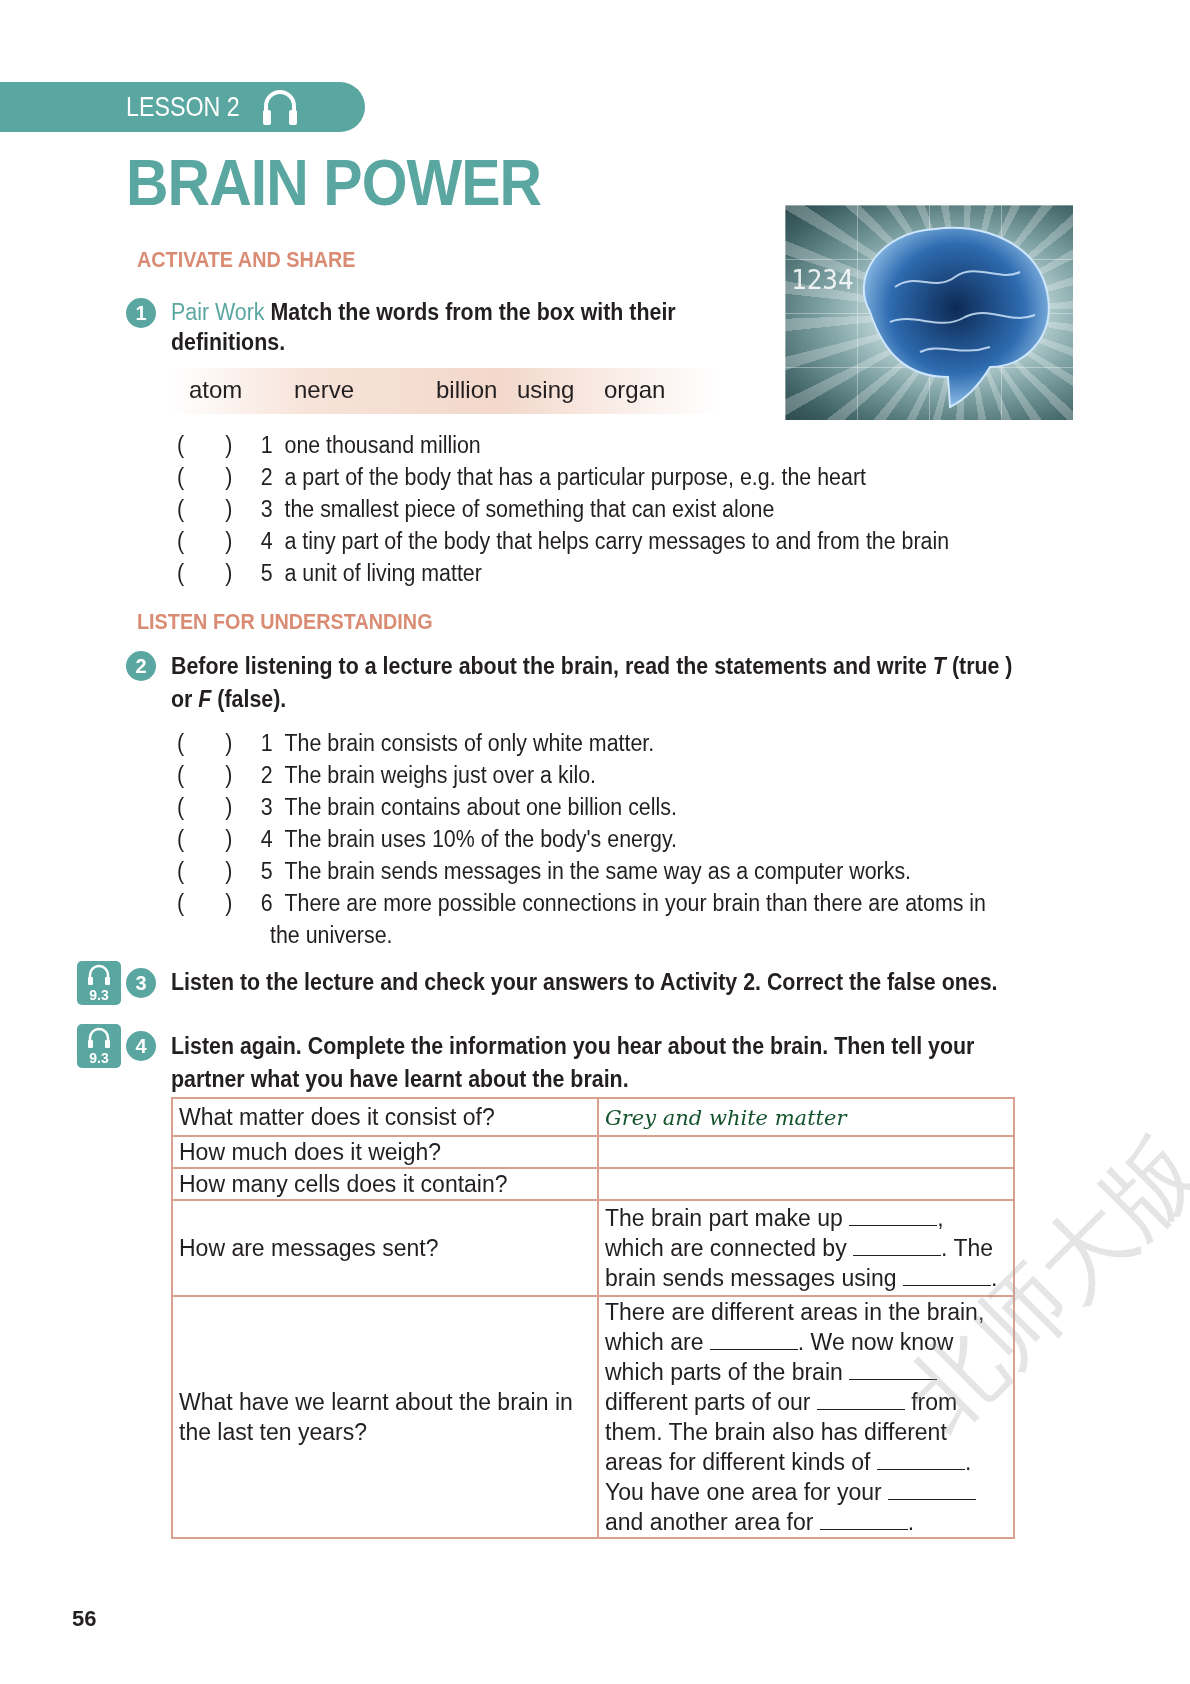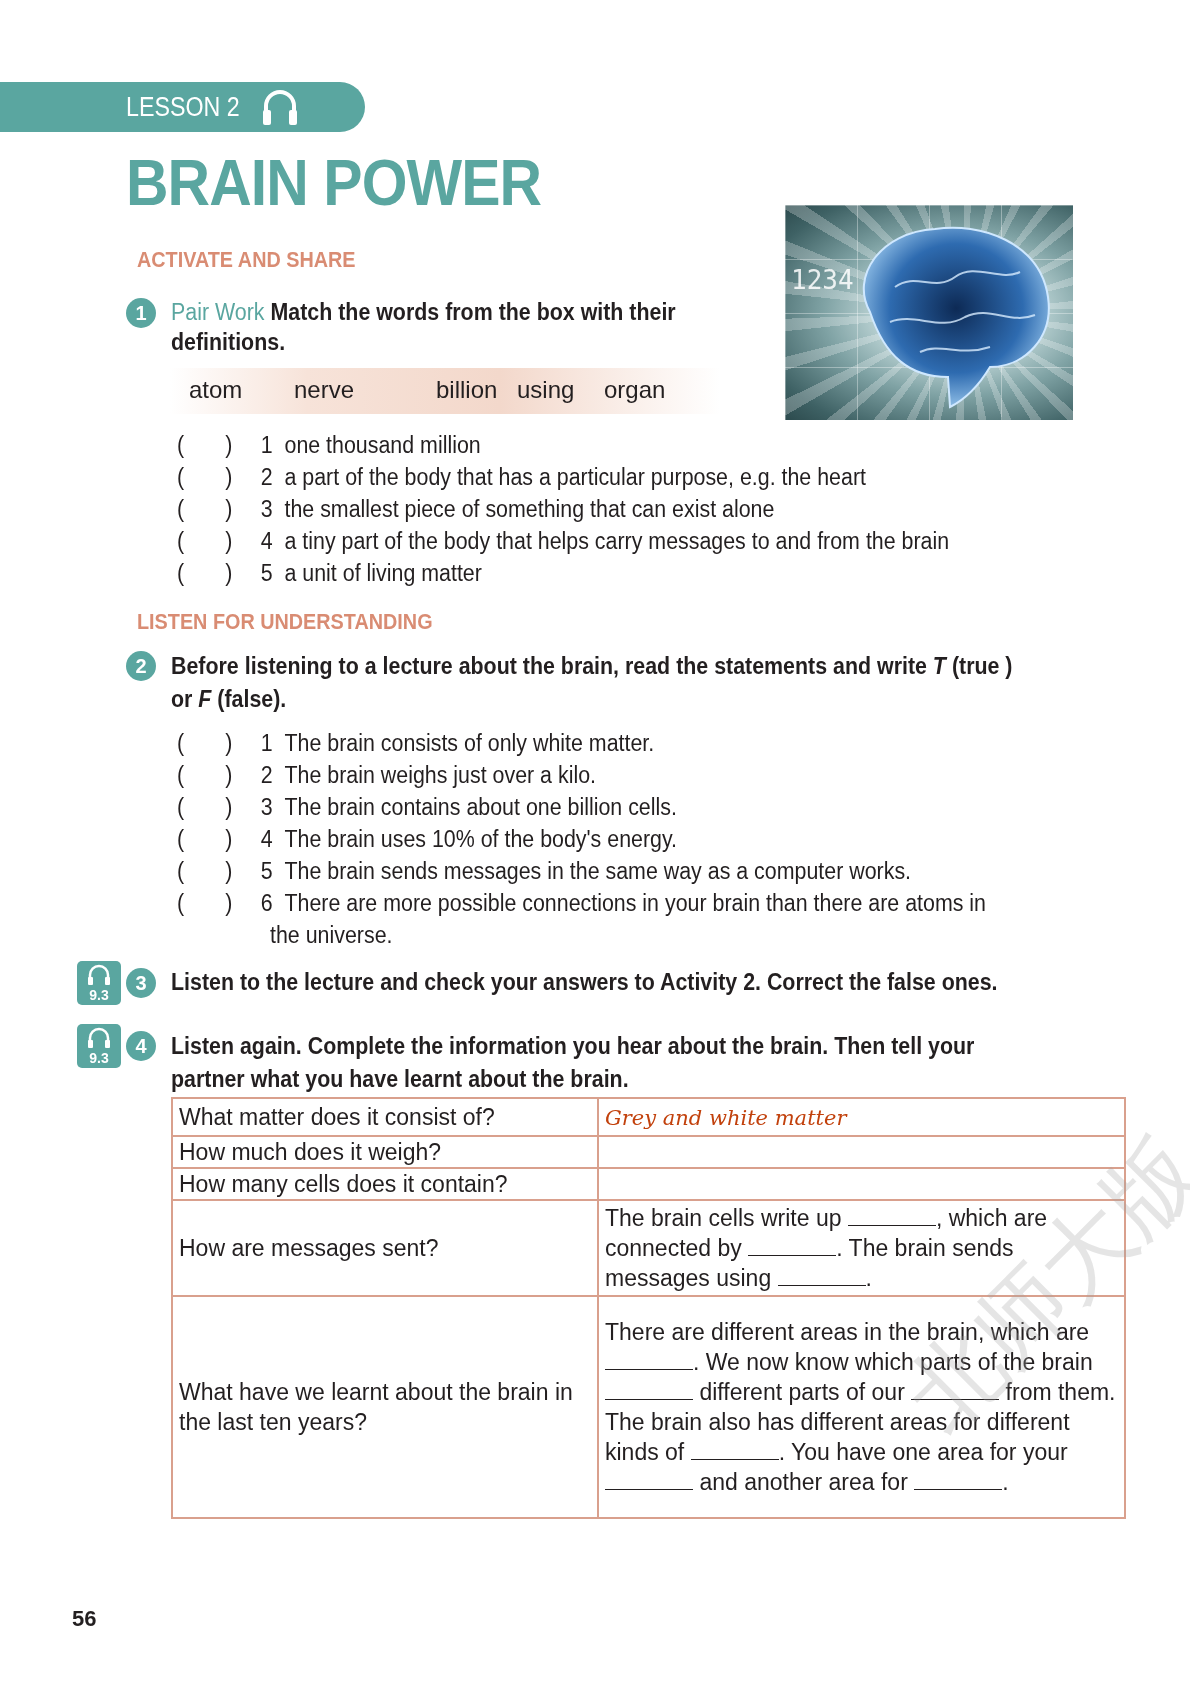--- a/index.html
+++ b/index.html
@@ -28,25 +28,25 @@
        background-size:72px 54px;}
   .brain-img .rays{position:absolute;inset:0;
        background:repeating-conic-gradient(from 0deg at 62% 50%,rgba(255,255,255,0.25) 0deg 4deg,rgba(0,0,0,0) 4deg 12deg);}
   .brain-img .digits{position:absolute;left:6px;top:60px;color:rgba(255,255,255,0.85);font-size:26px;
        font-family:"DejaVu Sans Mono",monospace;}
   .list-row{font-size:23px;color:#231f20;white-space:nowrap;transform:scaleX(0.93);transform-origin:left;}
   .list-row .paren-open{display:inline-block;width:52px;}
   .list-row .paren-close{display:inline-block;width:38px;}
   .audio-badge{width:44px;height:44px;background:#5aa6a0;border-radius:5px;color:#fff;}
   .audio-badge .code{position:absolute;left:0;right:0;bottom:2px;text-align:center;font-size:14px;font-weight:bold;}
-  table.info{position:absolute;left:171px;top:1097px;width:955px;border-collapse:collapse;}
+  table.info{position:absolute;left:171px;top:1097px;width:844px;border-collapse:collapse;}
   table.info td{border:2px solid #d9a08d;padding:0 6px;font-size:23px;color:#231f20;vertical-align:middle;line-height:30px;}
   table.info td.q{width:412px;}
   table.info td.a{font-size:23px;}
-  .handwrite{font-family:"DejaVu Serif",serif;font-style:italic;color:#c2410c;font-size:21px;}
+  .handwrite{font-family:"DejaVu Serif",serif;font-style:italic;color:#14532d;font-size:21px;}
   .blank{display:inline-block;width:88px;border-bottom:1.5px solid #231f20;height:18px;vertical-align:baseline;}
   .watermark{left:880px;top:1370px;font-size:92px;color:rgba(160,160,160,0.28);transform:rotate(-45deg);
        transform-origin:left top;white-space:nowrap;font-family:"DejaVu Serif",serif;}
   .page-num{left:72px;top:1606px;font-size:22px;font-weight:bold;}
 </style>
 </head>
 <body>
 
 <div class="abs lesson-tab"></div>
 <div class="abs lesson-label">LESSON 2</div>
@@ -169,21 +169,21 @@
     <td class="q">How much does it weigh?</td>
     <td class="a"></td>
   </tr>
   <tr style="height:32px;">
     <td class="q">How many cells does it contain?</td>
     <td class="a"></td>
   </tr>
   <tr style="height:96px;">
     <td class="q">How are messages sent?</td>
     <td class="a">
-      <span>The brain cells write up </span><span class="blank"></span><span>, which are connected by </span><span class="blank"></span><span>. The brain sends messages using </span><span class="blank"></span><span>.</span>
+      <span>The brain part make up </span><span class="blank"></span><span>, which are connected by </span><span class="blank"></span><span>. The brain sends messages using </span><span class="blank"></span><span>.</span>
     </td>
   </tr>
   <tr style="height:222px;">
     <td class="q">What have we learnt about the brain in the last ten years?</td>
     <td class="a">
       <span>There are different areas in the brain, which are </span><span class="blank"></span><span>. We now know which parts of the brain </span><span class="blank"></span><span> different parts of our </span><span class="blank"></span><span> from them. The brain also has different areas for different kinds of </span><span class="blank"></span><span>. You have one area for your </span><span class="blank"></span><span> and another area for </span><span class="blank"></span><span>.</span>
     </td>
   </tr>
 </tbody>
   </table>

